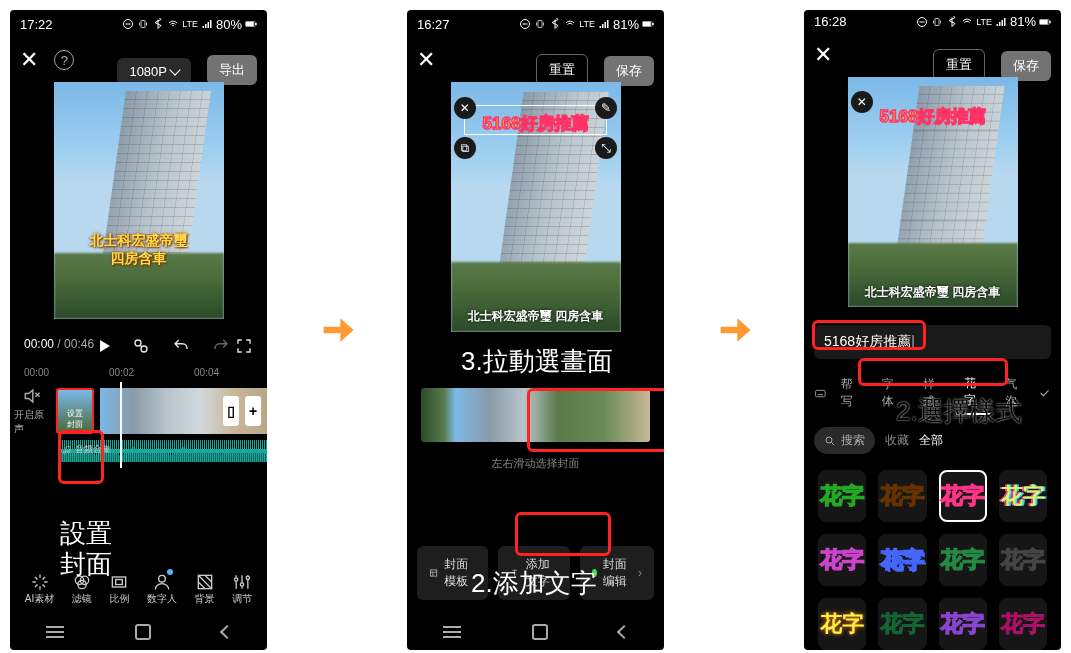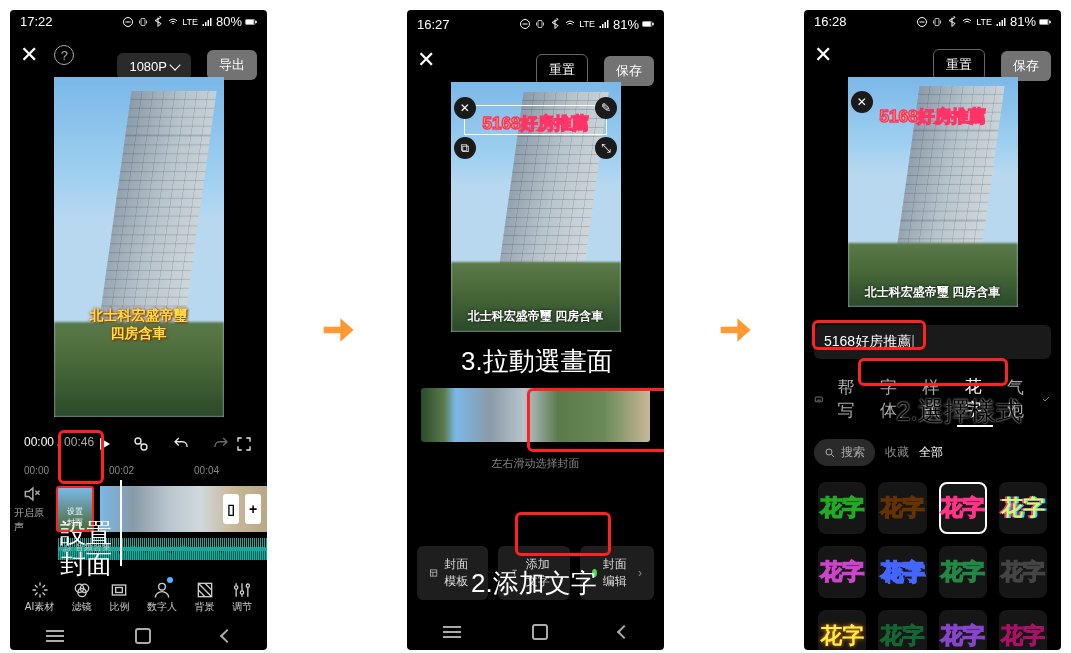--- a/index.html
+++ b/index.html
@@ -17,21 +17,21 @@
   .topbar .right { display: flex; align-items: flex-end; gap: 16px; margin-top: 20px; }
   .close-x { font-size: 22px; font-weight: 300; }
   .help-q { width: 20px; height: 20px; border: 1.5px solid #aaa; border-radius: 50%; display: flex; align-items: center; justify-content: center; font-size: 13px; color: #aaa; }
   .pill { padding: 6px 12px; border-radius: 6px; font-size: 13px; display: flex; align-items: center; gap: 4px; }
   .pill.dark { background: #2a2a2a; }
   .pill.pink { background: #737373; font-weight: 500; }
   .pill.outline { background: transparent; border: 1px solid #666; }
   .chev { width: 8px; height: 8px; border-right: 1.5px solid #fff; border-bottom: 1.5px solid #fff; transform: rotate(45deg); margin-top: -4px; }
   
   .preview { flex: 0 0 auto; display: flex; justify-content: center; align-items: flex-start; padding: 0 0 10px; position: relative; }
-  .preview-img { width: 170px; height: 340px; position: relative; background: linear-gradient(to bottom, #7bb8e8 0%, #a0d0f0 30%, #b8d8f0 42%); overflow: hidden; }
+  .preview-img { width: 170px; height: 237px; position: relative; background: linear-gradient(to bottom, #7bb8e8 0%, #a0d0f0 30%, #b8d8f0 42%); overflow: hidden; }
   .preview-img.lg { height: 250px; }
   .building { position: absolute; left: 35%; bottom: 18%; width: 50%; height: 78%; background: linear-gradient(95deg, #8a9aa8 0%, #b8c4cc 50%, #d0d8dc 100%); transform: skewX(-8deg); }
   .building::before { content: ""; position: absolute; inset: 0; background: repeating-linear-gradient(to bottom, transparent 0, transparent 8px, rgba(0,0,0,0.15) 8px, rgba(0,0,0,0.15) 9px), repeating-linear-gradient(to right, transparent 0, transparent 10px, rgba(0,0,0,0.1) 10px, rgba(0,0,0,0.1) 11px); }
   .trees { position: absolute; left: 0; right: 0; bottom: 0; height: 28%; background: linear-gradient(to top, #2a4a2a, #4a6a3a 60%, #5a7a4a); filter: blur(1px); }
   .caption-yellow { position: absolute; bottom: 22%; left: 50%; transform: translateX(-50%); color: #ffdd44; font-size: 14px; font-weight: 700; text-shadow: 0 0 3px #883300, 1px 1px 2px #663300; text-align: center; line-height: 1.3; white-space: nowrap; }
   .caption-white { position: absolute; bottom: 3%; left: 50%; transform: translateX(-50%); color: #fff; font-size: 12px; font-weight: 700; text-align: center; line-height: 1.3; text-shadow: 0 0 3px #000; width: 100%; }
   .title-overlay { position: absolute; top: 12%; left: 50%; transform: translateX(-50%); color: #ffcc33; font-size: 17px; font-weight: 700; -webkit-text-stroke: 1.5px #ff3366; white-space: nowrap; }
   
   .edit-handle { position: absolute; width: 22px; height: 22px; background: #1a1a1a; border-radius: 50%; display: flex; align-items: center; justify-content: center; font-size: 12px; }
   .sel-box { position: absolute; top: 9%; left: 8%; right: 8%; height: 30px; border: 1.5px solid #fff; }
@@ -67,21 +67,21 @@
   .anno.blk { color: #000; }
   .redbox { position: absolute; border: 3px solid #ff2222; border-radius: 6px; pointer-events: none; z-index: 9; }
   
   .filmstrip { height: 54px; margin: 10px 14px; background: linear-gradient(to right, #2a4a2a 0, #5a7a4a 10%, #7bb8e8 15%, #8a9aa8 30%, #b8c4cc 45%, #5a7a4a 60%, #6a8a5a 80%, #c8b898 100%); border-radius: 3px; }
   .hint { text-align: center; font-size: 11px; color: #888; padding: 4px; }
   .cover-btns { display: flex; justify-content: center; gap: 10px; padding: 14px 10px; margin-top: auto; }
   .cbtn { display: flex; align-items: center; gap: 6px; padding: 10px 12px; background: #1e1e1e; border-radius: 6px; font-size: 12px; color: #ddd; }
   .cbtn .dot { width: 8px; height: 8px; background: #44dd44; border-radius: 50%; }
   
   .text-input { margin: 8px 10px 6px; padding: 8px 10px; background: #1a1a1a; border-radius: 6px; font-size: 14px; color: #fff; }
-  .tab-row { display: flex; align-items: center; gap: 6px; padding: 6px 10px; font-size: 17px; }
+  .tab-row { display: flex; align-items: center; gap: 6px; padding: 6px 10px; font-size: 12px; }
   .tab-row .tab { padding: 4px 8px; color: #aaa; }
   .tab-row .tab.active { color: #fff; border-bottom: 2px solid #fff; }
   .tab-row .ic { width: 16px; height: 16px; }
   .sub-row { display: flex; align-items: center; gap: 10px; padding: 6px 10px; font-size: 12px; }
   .search-pill { background: #2a2a2a; padding: 5px 10px; border-radius: 14px; display: flex; align-items: center; gap: 5px; color: #aaa; }
   .style-grid { display: grid; grid-template-columns: repeat(4, 1fr); gap: 12px; padding: 10px 14px; }
   .style-cell { height: 52px; display: flex; align-items: center; justify-content: center; font-size: 22px; font-weight: 900; border-radius: 8px; background: #161616; }
   .style-cell.sel { border: 2px solid #fff; }
   .s0 { color: #aaff55; -webkit-text-stroke: 1.5px #22aa22; }
   .s1 { color: #ffbb33; -webkit-text-stroke: 1.5px #663300; }

